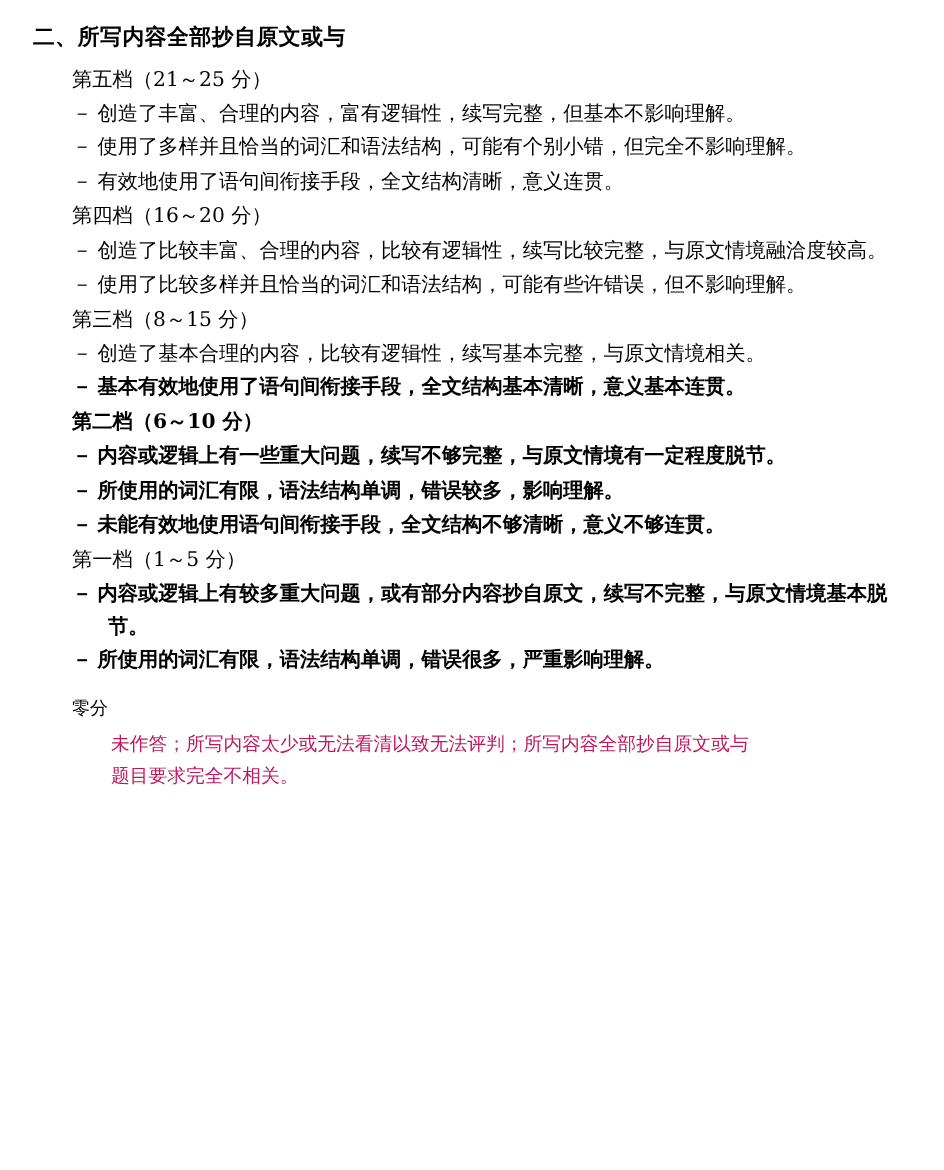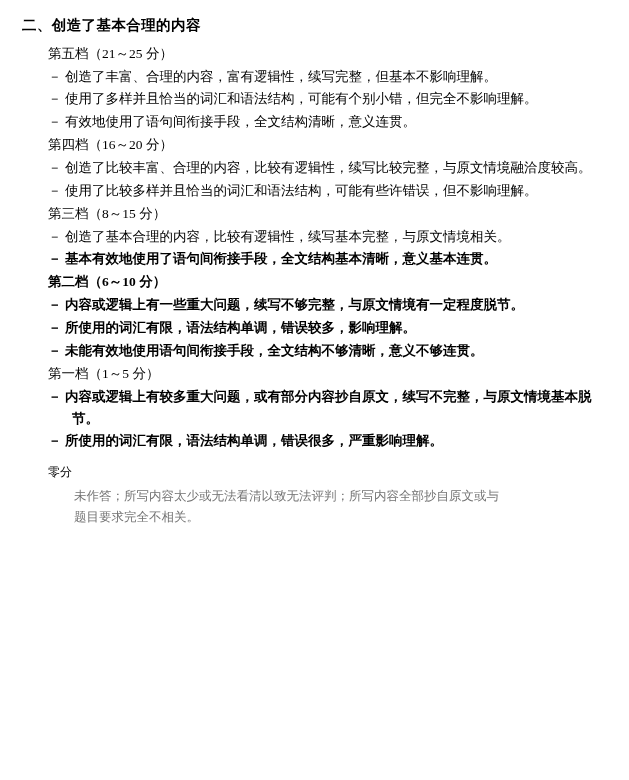--- a/index.html
+++ b/index.html
@@ -32,21 +32,20 @@
     line-height: 1.5;
   }
   .band {
     margin: 0 0 1px 0;
   }
   .band-head {
     font-size: 13.5px;
     line-height: 1.62;
     margin: 0 0 1px 0;
     padding-left: 26px;
-    font-family: Liberation Serif, serif;
   }
   .band-head.bold {
     font-weight: bold;
   }
   .items {
     list-style: none;
     margin: 0;
     padding: 0;
   }
   .item {
@@ -69,33 +68,33 @@
     line-height: 1.62;
     padding-left: 26px;
     margin: 12px 0 1px 0;
     font-family: Liberation Mono, monospace;
   }
   .zero-note {
     font-size: 12.5px;
     line-height: 1.68;
     padding-left: 52px;
     margin: 0;
-    color: #737373;
+    color: #be185d;
   }
   .zero-note .ln {
     display: block;
   }
 </style>
 </head>
 <body>
 
 <div class="page">
   <div class="doc-body">
 
-    <h2 class="section-title">二、创造了基本合理的内容</h2>
+    <h2 class="section-title">二、所写内容全部抄自原文或与</h2>
 
     <div class="band">
       <div class="band-head">第五档（21～25 分）</div>
       <ul class="items">
         <li class="item"><span class="dash">－</span><span>创造了丰富、合理的内容，富有逻辑性，续写完整，但基本不影响理解。</span></li>
         <li class="item"><span class="dash">－</span><span>使用了多样并且恰当的词汇和语法结构，可能有个别小错，但完全不影响理解。</span></li>
         <li class="item"><span class="dash">－</span><span>有效地使用了语句间衔接手段，全文结构清晰，意义连贯。</span></li>
       </ul>
     </div>
 

